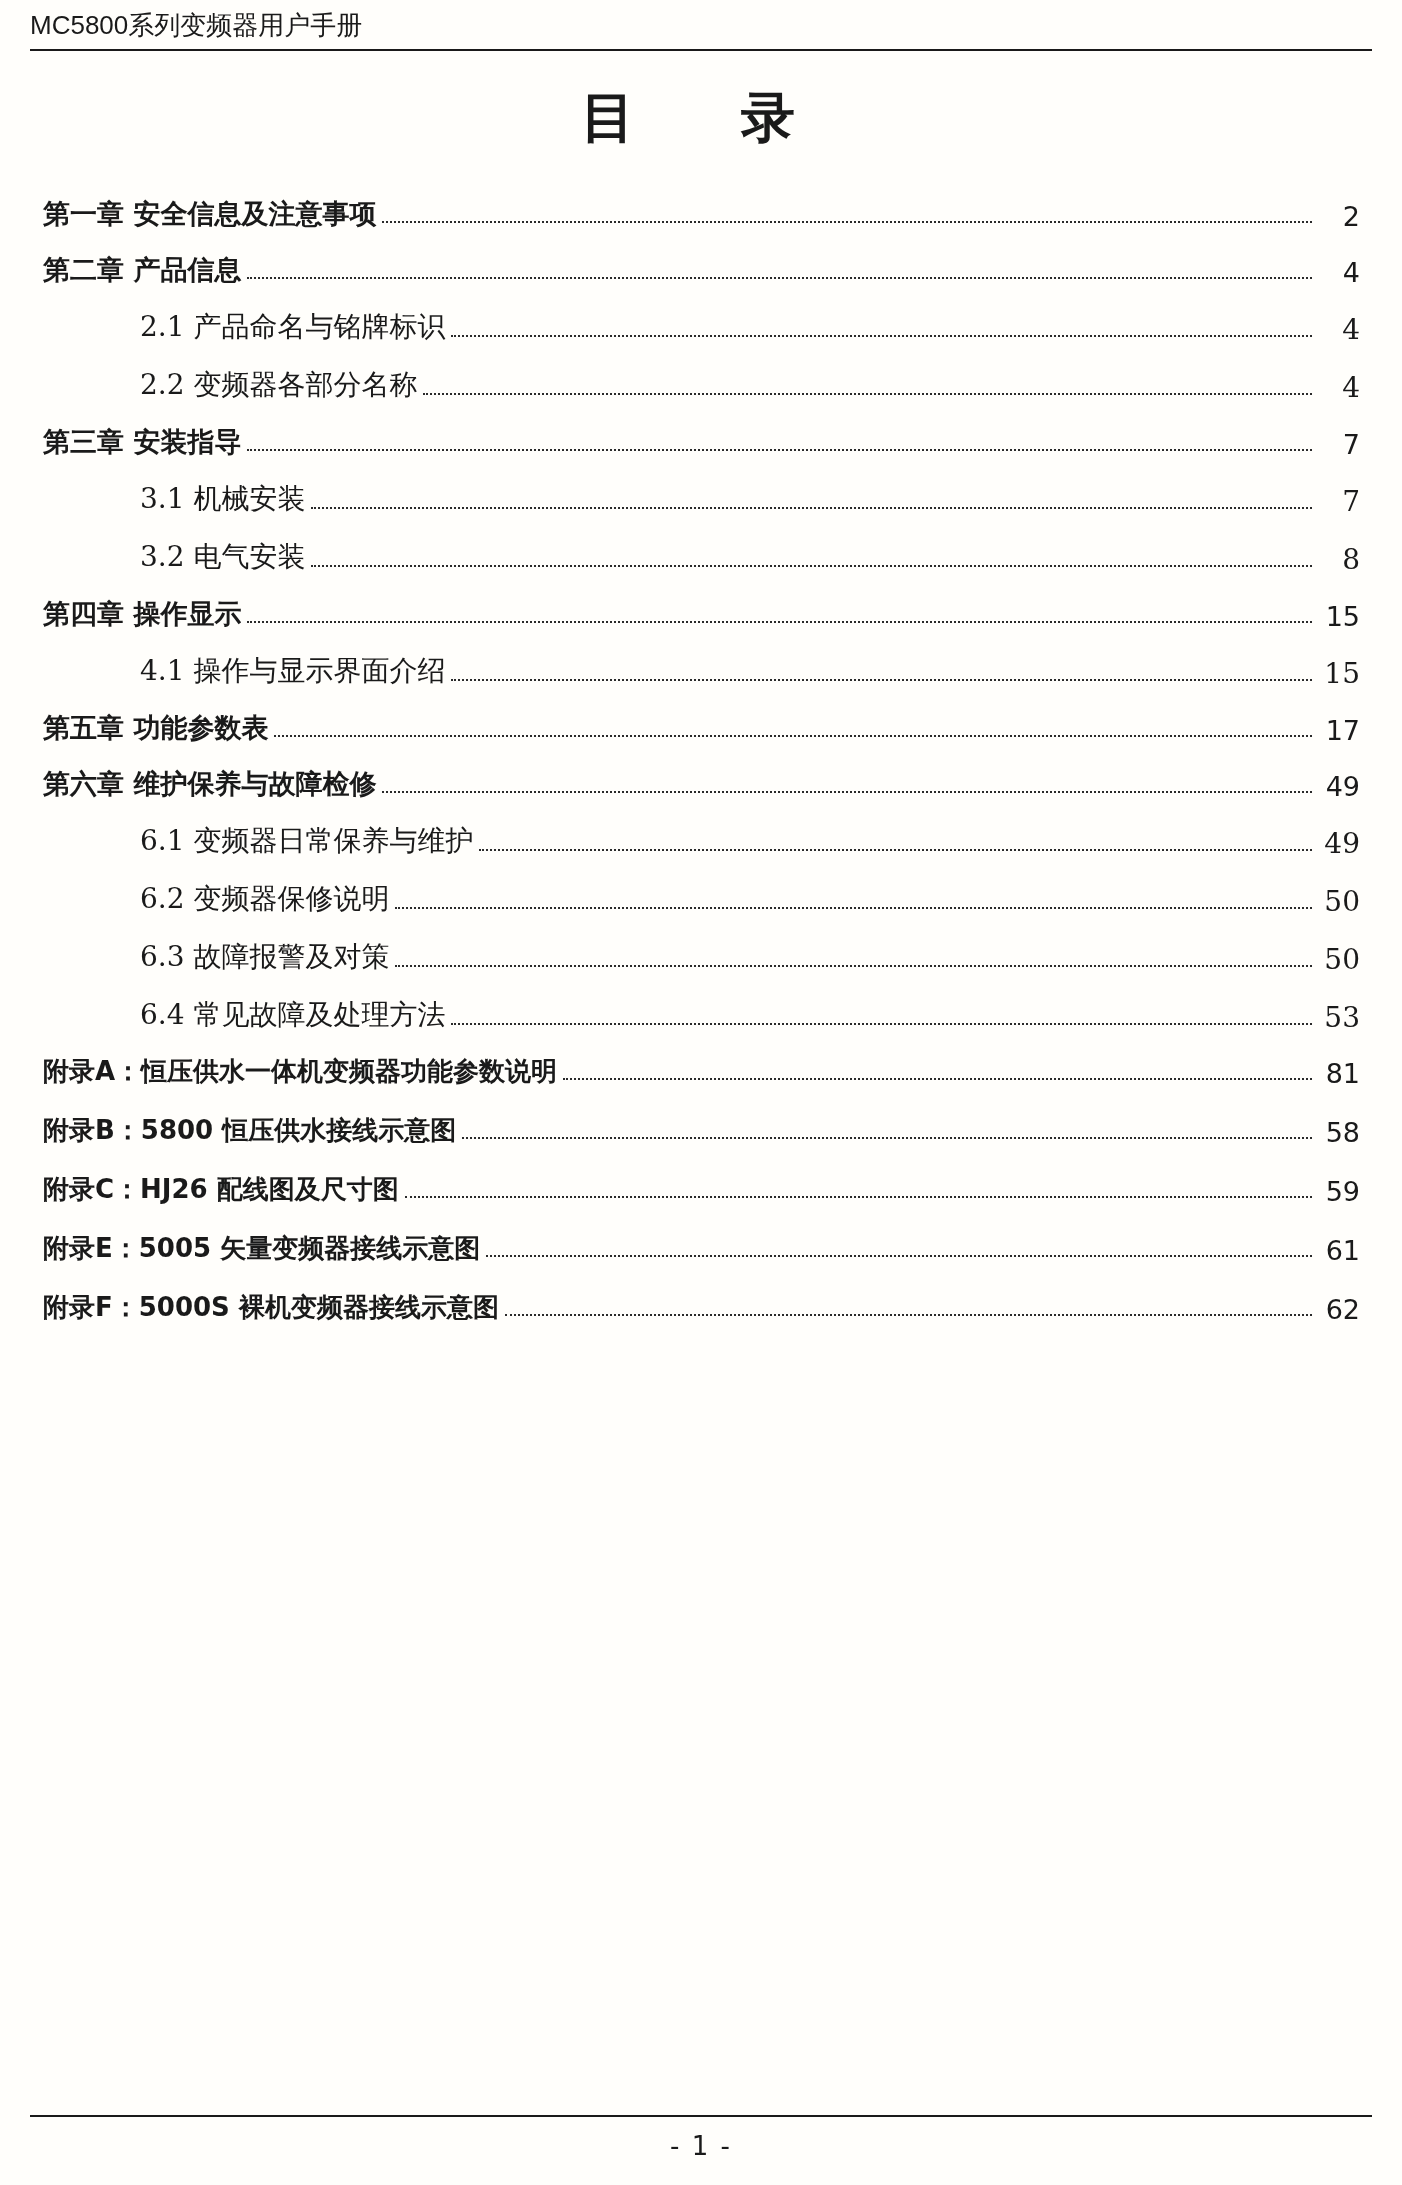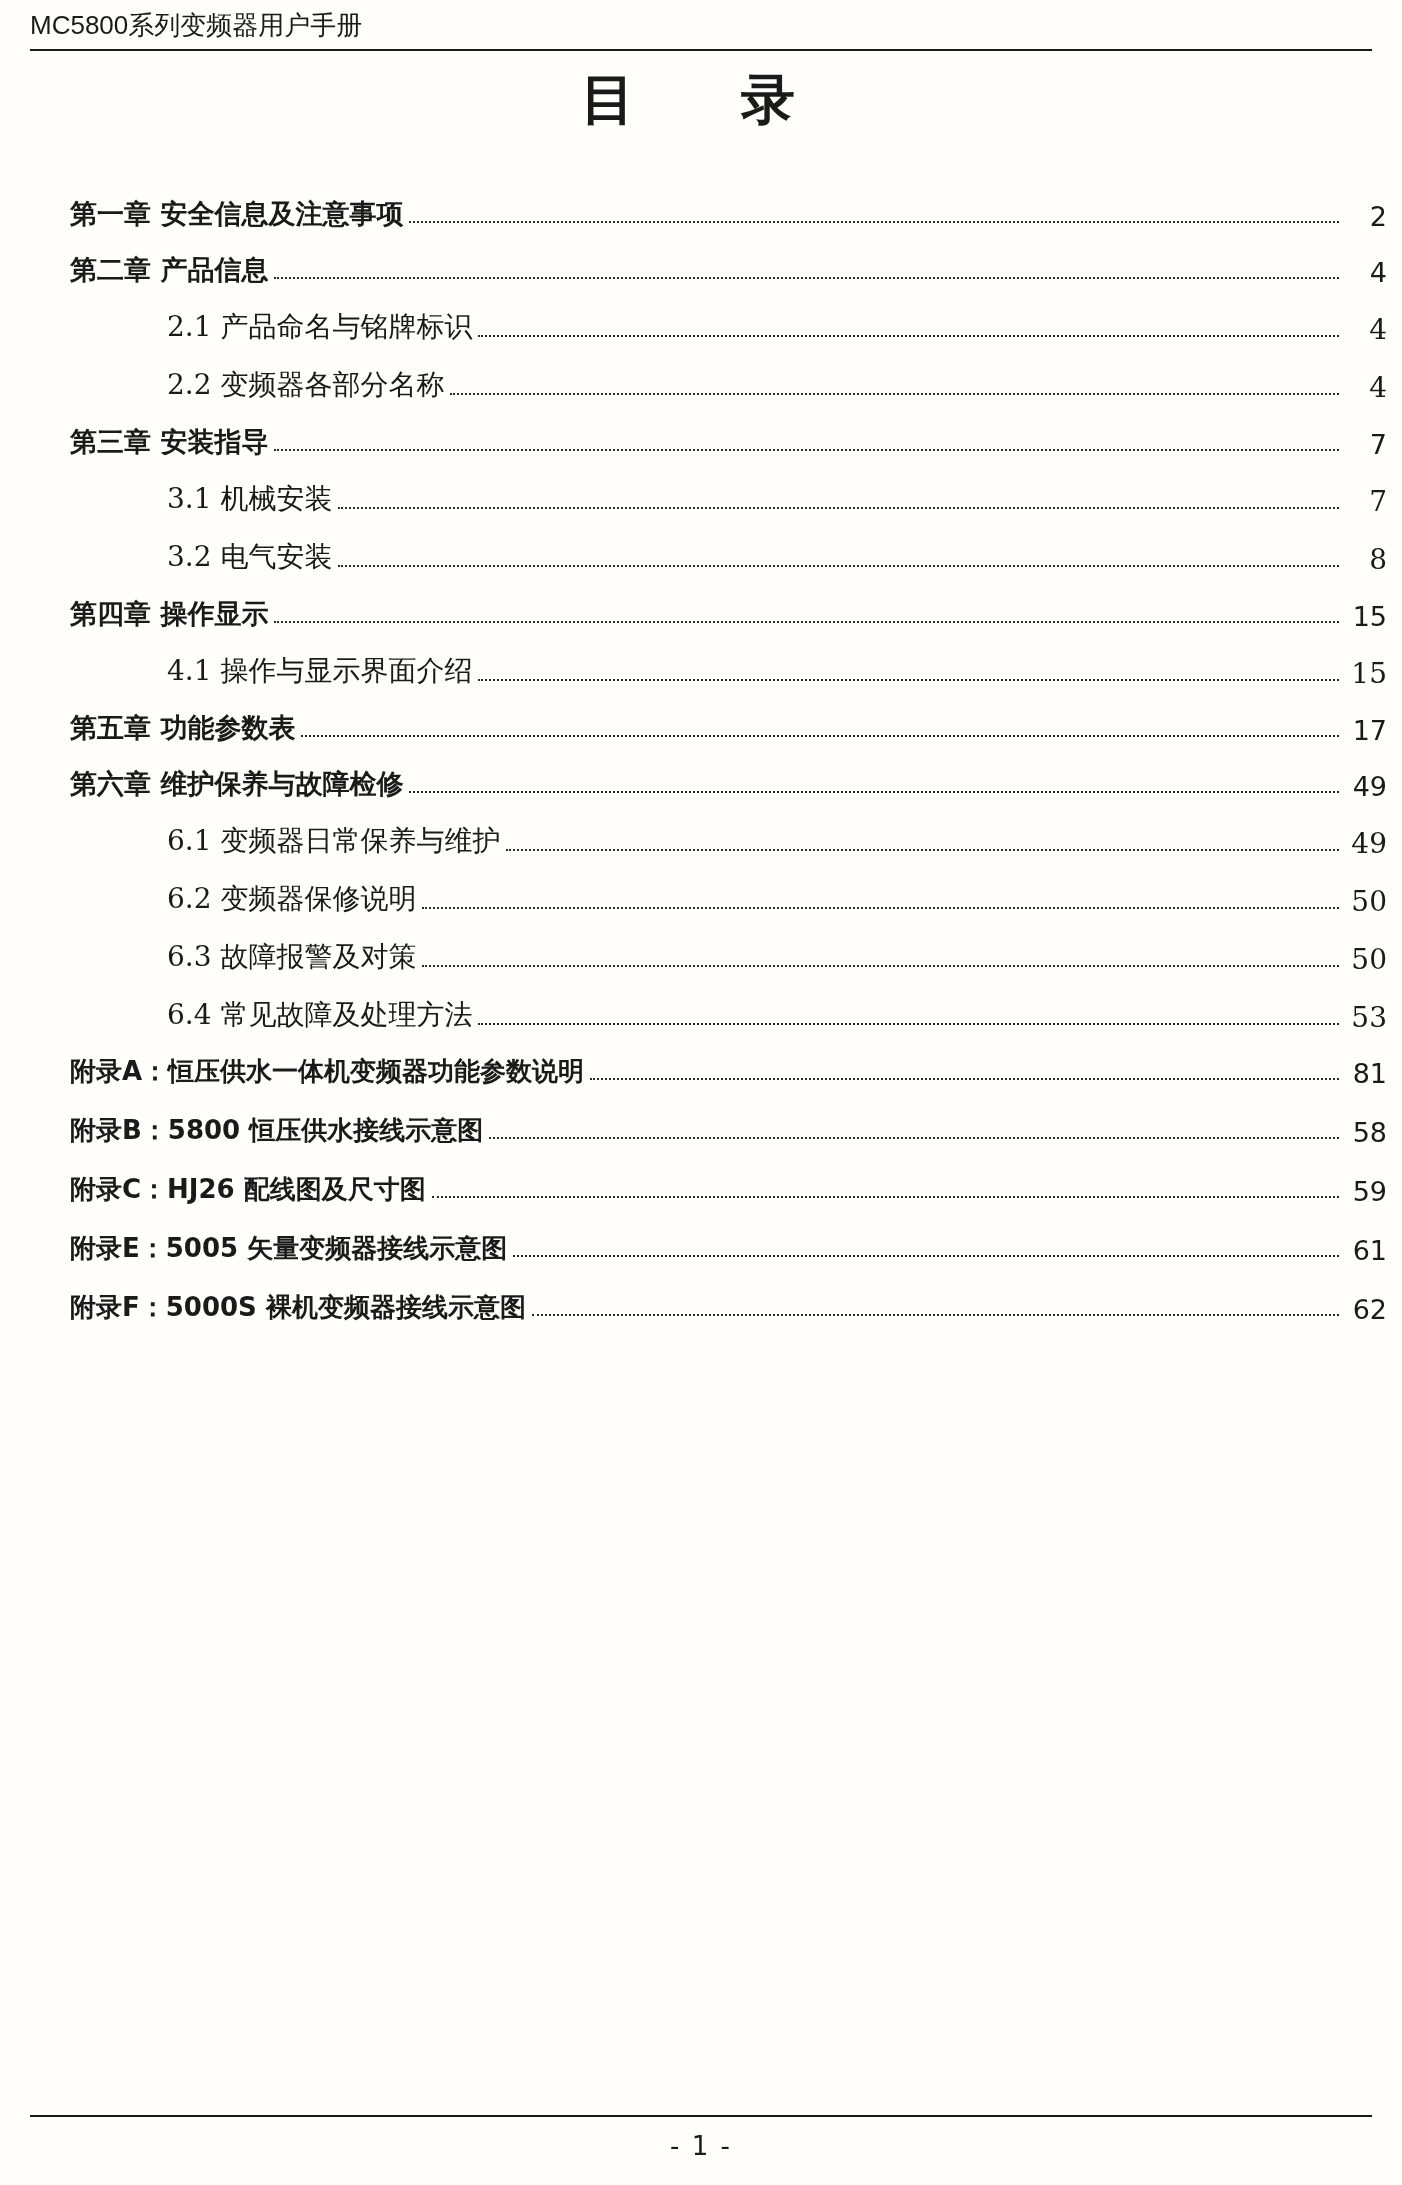--- a/index.html
+++ b/index.html
@@ -32,21 +32,21 @@
     color: #1a1a1a;
     white-space: nowrap;
   }
   .header-rule {
     margin-top: 6px;
     border-bottom: 2.5px solid #1a1a1a;
     width: 100%;
   }
   .doc-title {
     position: absolute;
-    top: 64px;
+    top: 82px;
     left: 0;
     width: 100%;
     text-align: center;
     font-size: 54px;
     font-weight: bold;
     letter-spacing: 26px;
     font-family: "DejaVu Sans", sans-serif;
   }
   .toc {
     position: absolute;
@@ -54,21 +54,20 @@
     left: 0;
     width: 100%;
     box-sizing: border-box;
     padding: 0 42px 0 40px;
   }
   .toc-row {
     display: flex;
     align-items: flex-end;
     width: 100%;
     box-sizing: border-box;
-    margin-left: 27px;
   }
   .toc-row.lvl1 {
     padding-left: 3px;
     margin-bottom: 20px;
   }
   .toc-row.lvl2 {
     padding-left: 100px;
     margin-bottom: 20px;
     justify-content: space-between;
   }

